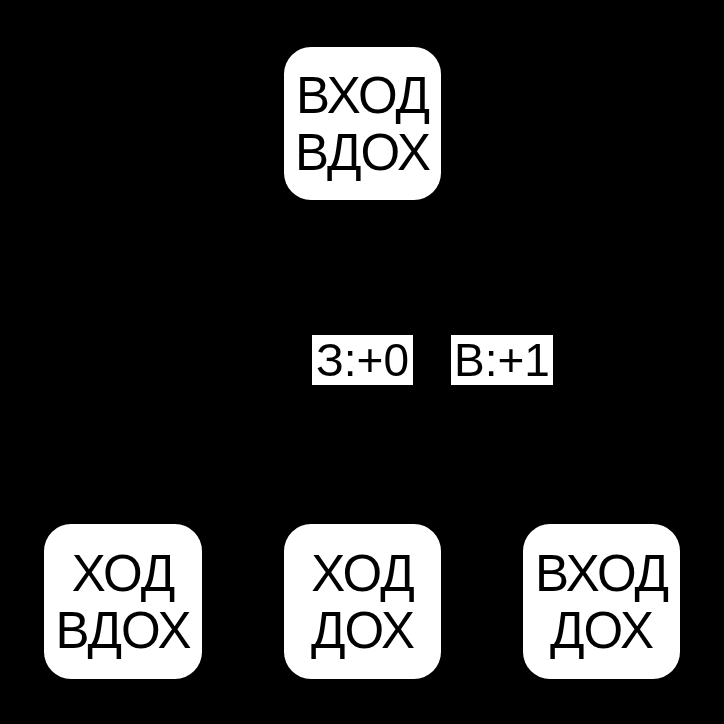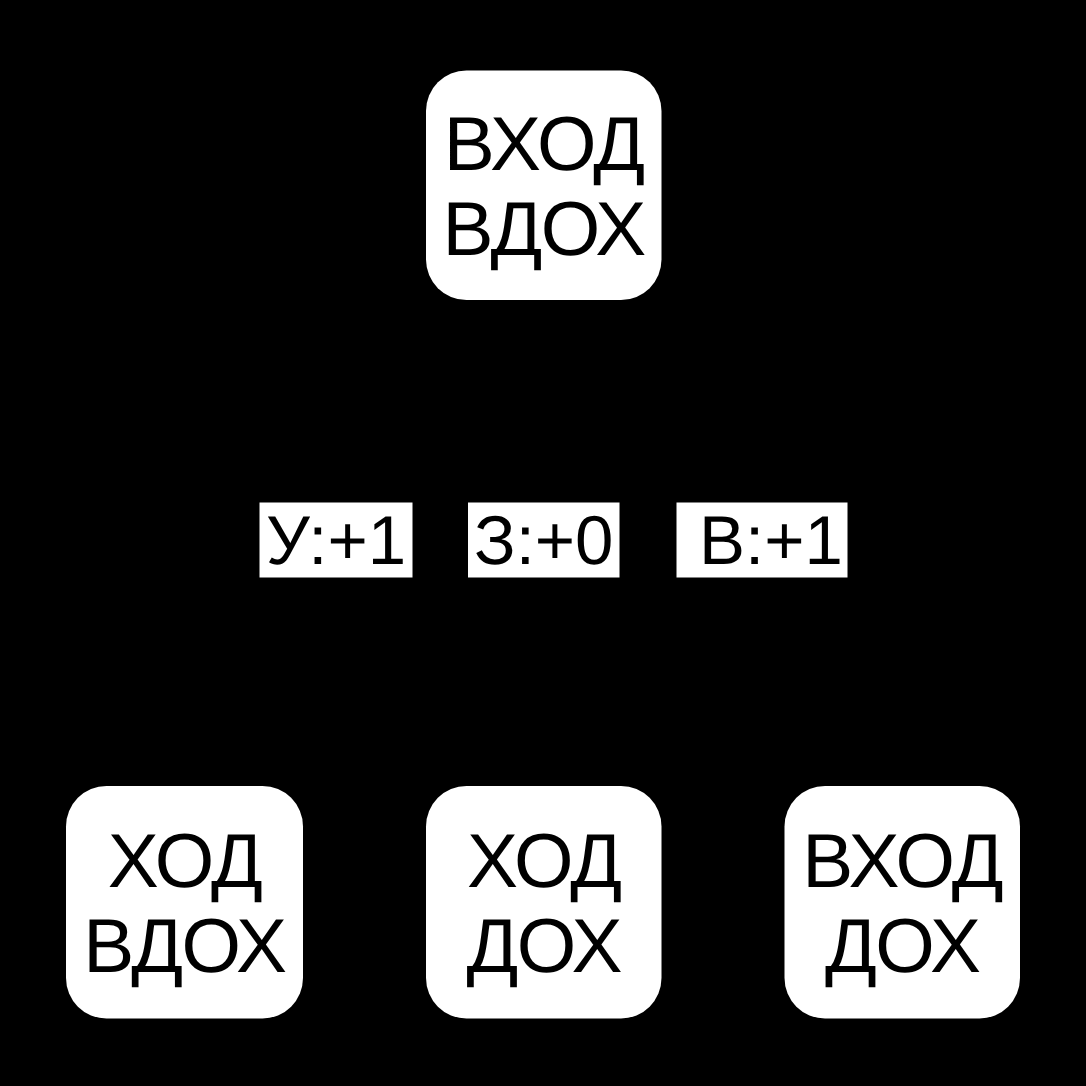--- a/index.html
+++ b/index.html
@@ -45,35 +45,32 @@
     line-height: 50px;
     white-space: nowrap;
   }
   
   .node-root   { left: 284px; top: 47px;  width: 157px; height: 153px; }
   .node-child-0{ left: 44px;  top: 524px; width: 158px; height: 155px; }
   .node-child-1{ left: 284px; top: 524px; width: 157px; height: 155px; }
   .node-child-2{ left: 523px; top: 524px; width: 157px; height: 155px; }
   .edge-label-0{ left: 173px; top: 335px; width: 102px; height: 50px; }
   .edge-label-1{ left: 312px; top: 335px; width: 101px; height: 50px; justify-content: center; }
-  .edge-label-2{ left: 451px; top: 335px; width: 102px; height: 50px; padding-left: 12px; }
+  .edge-label-2{ left: 451px; top: 335px; width: 102px; height: 50px; }
 </style>
 </head>
 <body>
 
 <div class="canvas">
 
   <div class="node node-root">
     <span>ВХОД</span>
     <span>ВДОХ</span>
   </div>
 
-  <div class="edge-label edge-label-0">
-    <span>У:+1</span>
-  </div>
   <div class="edge-label edge-label-1">
     <span>З:+0</span>
   </div>
   <div class="edge-label edge-label-2">
     <span>В:+1</span>
   </div>
 
   <div class="node node-child-0">
     <span>ХОД</span>
     <span>ВДОХ</span>

